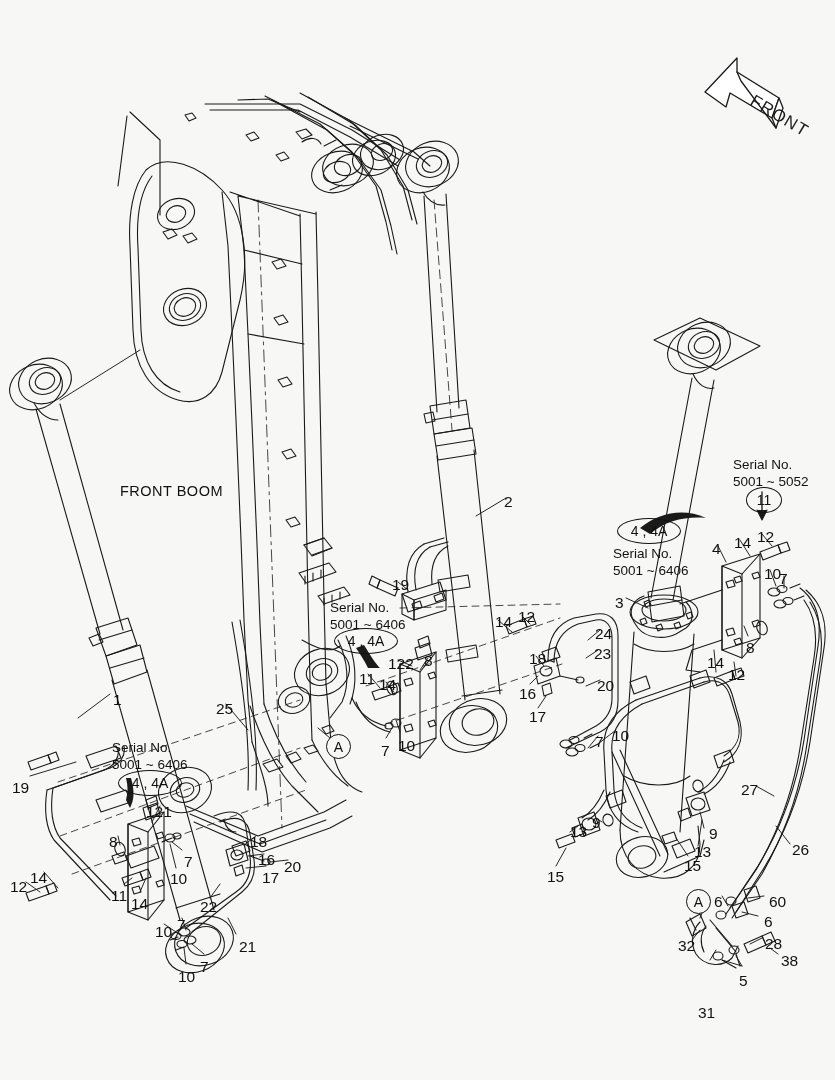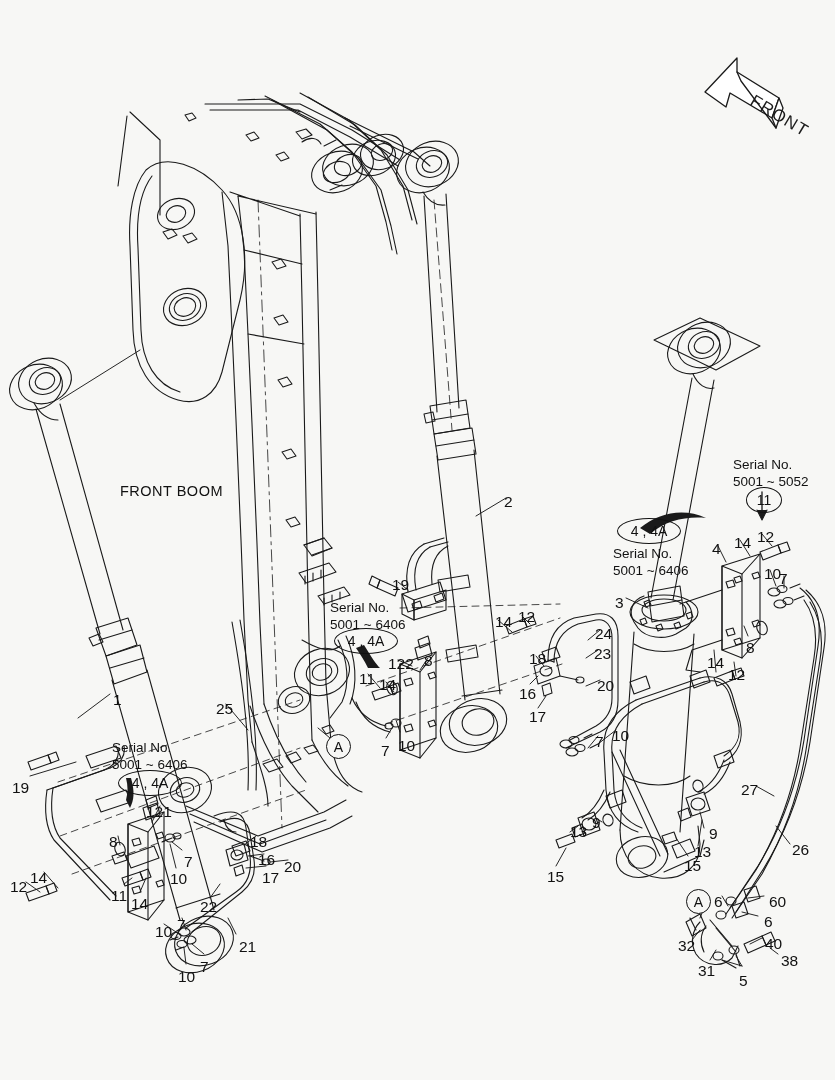--- a/index.html
+++ b/index.html
@@ -605,18 +605,18 @@
       <div class="lbl big" style="left: 547px; top: 868px;">15</div>
       <div class="lbl big" style="left: 709px; top: 825px;">9</div>
       <div class="lbl big" style="left: 694px; top: 843px;">13</div>
       <div class="lbl big" style="left: 684px; top: 857px;">15</div>
       <div class="lbl big" style="left: 741px; top: 781px;">27</div>
       <div class="lbl big" style="left: 792px; top: 841px;">26</div>
       <div class="lbl big" style="left: 714px; top: 893px;">6</div>
       <div class="lbl big" style="left: 769px; top: 893px;">60</div>
       <div class="lbl big" style="left: 764px; top: 913px;">6</div>
       <div class="lbl big" style="left: 678px; top: 937px;">32</div>
-      <div class="lbl big" style="left: 765px; top: 935px;">40</div>
+      <div class="lbl big" style="left: 765px; top: 935px;">28</div>
       <div class="lbl big" style="left: 781px; top: 952px;">38</div>
-      <div class="lbl big" style="left: 698px; top: 962px;">31</div>
+      <div class="lbl big" style="left: 698px; top: 1004px;">31</div>
       <div class="lbl big" style="left: 739px; top: 972px;">5</div>
     </div>
 </div>
 
 </body></html>

